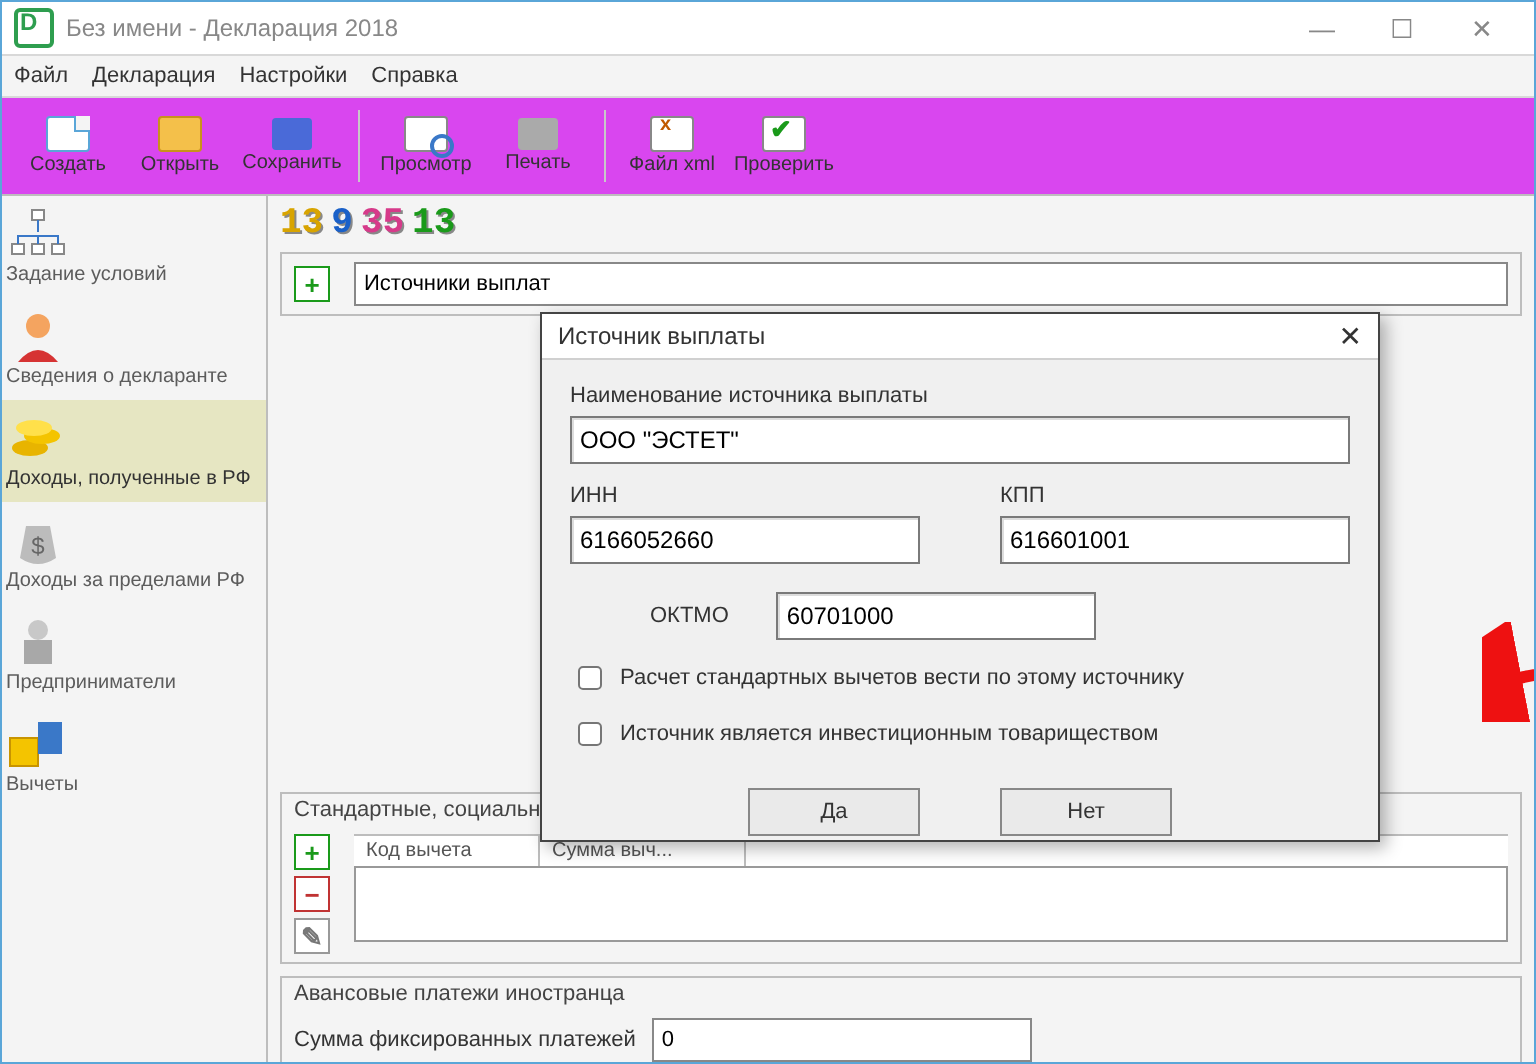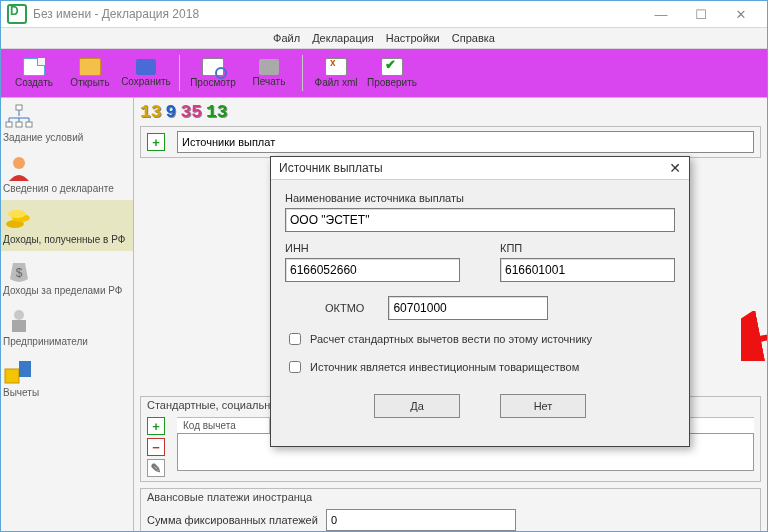--- a/index.html
+++ b/index.html
@@ -2,21 +2,21 @@
 <html><head>
 <meta charset="utf-8">
 <style>
   html,body{margin:0;padding:0;font-family:Tahoma,Arial,sans-serif;font-size:11px;color:#333;background:#fff;}
   .window{width:768px;height:532px;border:1px solid #5aa6d8;box-sizing:border-box;position:relative;overflow:hidden;}
   .titlebar{height:26px;background:#fff;display:flex;align-items:center;padding:0 6px;color:#888;font-size:12px;}
   .titlebar .logo{width:16px;height:16px;border:2px solid #2e9e4f;border-radius:3px;margin-right:6px;position:relative;}
   .titlebar .logo::after{content:"D";position:absolute;left:1px;top:-2px;color:#2e9e4f;font-weight:bold;font-size:12px;}
   .winbtns{margin-left:auto;display:flex;gap:0;}
   .winbtn{width:40px;height:22px;display:flex;align-items:center;justify-content:center;color:#888;font-size:13px;}
-  .menubar{height:20px;background:#f4f4f4;border-top:1px solid #d8d8d8;border-bottom:1px solid #d8d8d8;display:flex;align-items:center;padding:0 6px;gap:12px;color:#333;font-size:11px;justify-content:center;}
+  .menubar{height:20px;background:#f4f4f4;border-top:1px solid #d8d8d8;border-bottom:1px solid #d8d8d8;display:flex;align-items:center;padding:0 6px;gap:12px;color:#333;font-size:11px;}
   .toolbar{height:44px;background:#d946ef;border-bottom:1px solid #bdbdbd;display:flex;align-items:center;padding:2px 6px;gap:2px;}
   .tb-item{display:flex;flex-direction:column;align-items:center;justify-content:center;min-width:54px;height:40px;font-size:10px;color:#333;gap:1px;}
   .tb-sep{width:1px;height:36px;background:#c8c8c8;margin:0 4px;}
   .tb-icon{width:20px;height:16px;}
   .body{display:flex;height:calc(100% - 26px - 20px - 44px);}
   .sidebar{width:132px;background:#f4f4f4;border-right:1px solid #bdbdbd;display:flex;flex-direction:column;}
   .sb-item{display:flex;flex-direction:column;align-items:flex-start;text-align:center;padding:6px 2px;font-size:10px;color:#5c5c5c;gap:2px;}
   .sb-item.selected{background:#e6e6c2;color:#333;}
   .sb-icon{width:32px;height:26px;}
   .main{flex:1;background:#f4f4f4;position:relative;overflow:hidden;padding:4px 6px;}
@@ -30,21 +30,21 @@
   .pm.plus{color:#1a9a1a;border-color:#1a9a1a;}
   .pm.minus{color:#c03333;border-color:#c03333;}
   .pm.edit{color:#777;}
   .longinput{flex:1;height:20px;border:1px solid #888;background:#fff;padding:0 4px;font-size:11px;}
   .table-hdr{display:flex;border-top:1px solid #bdbdbd;background:#fff;}
   .table-hdr div{border-right:1px solid #bdbdbd;padding:2px 6px;font-size:10px;color:#555;}
   .whitebox{background:#fff;border:1px solid #999;height:36px;}
   .modal{position:absolute;left:136px;top:58px;width:418px;background:#f0f0f0;border:1px solid #444;box-shadow:3px 3px 8px rgba(0,0,0,.3);}
   .modal .m-title{height:22px;display:flex;align-items:center;padding:0 8px;font-size:12px;color:#333;background:#fff;border-bottom:1px solid #d0d0d0;}
   .modal .m-close{margin-left:auto;font-size:14px;color:#333;}
-  .modal .m-body{padding:12px 14px 28px;display:flex;flex-direction:column;gap:10px;}
+  .modal .m-body{padding:12px 14px 2px;display:flex;flex-direction:column;gap:10px;}
   .m-label{font-size:11px;color:#333;}
   .m-input{height:20px;border:1px solid #7a7a7a;background:#fff;padding:1px 4px;font-size:12px;box-shadow:inset 1px 1px 0 #ddd;}
   .m-row{display:flex;gap:40px;}
   .m-col{display:flex;flex-direction:column;gap:4px;flex:1;}
   .m-row-oktmo{display:flex;align-items:center;gap:24px;margin-top:4px;}
   .m-check{display:flex;align-items:center;gap:6px;font-size:11px;color:#333;}
   .m-check input{width:12px;height:12px;}
   .m-btns{display:flex;justify-content:center;gap:40px;margin-top:8px;}
   .m-btn{width:84px;height:22px;border:1px solid #888;background:#eaeaea;font-size:11px;display:flex;align-items:center;justify-content:center;}
   .arrow{position:absolute;left:470px;top:154px;pointer-events:none;}

